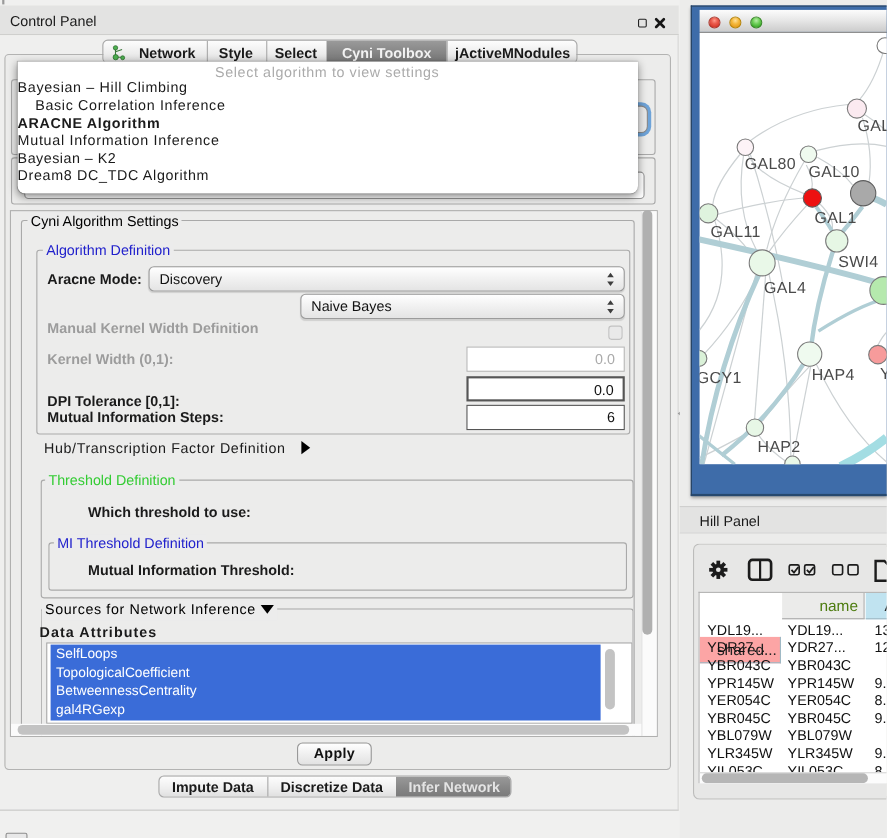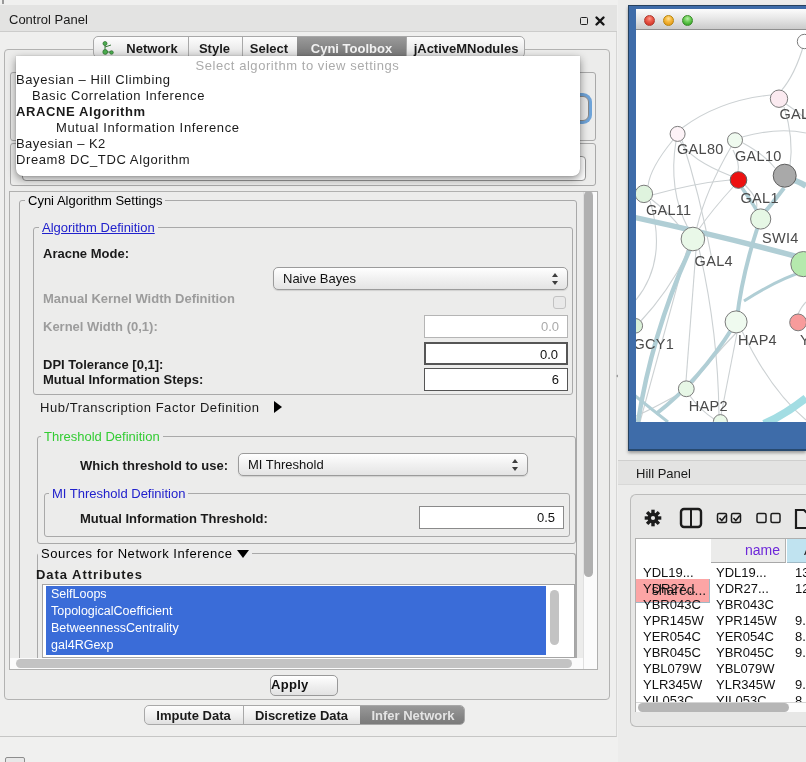--- a/index.html
+++ b/index.html
@@ -63,77 +63,76 @@
 
 <div class="abs" style="left:560px; top:96px; width:29px; height:25px; border-radius:6px; background:#e8e8e8; border:1px solid #888; box-shadow:0 0 0 3px #6ea3d8;"></div>
 
 <div class="abs" style="left:22px; top:156px; width:564px; height:25px; background:#fff; border:1px solid #979797; border-radius:4px; font-size:13px; color:#222; line-height:23px; padding-left:8px;">gal4RGexp</div>
 
 <div class="abs" style="left:15.5px; top:56px; width:564px; height:120px; background:#ffffff; border-radius:0 0 7px 7px; box-shadow:0 3px 8px rgba(0,0,0,0.45), 0 0 1px rgba(0,0,0,0.35);"></div>
 <div class="lbl" style="left:16px; top:58px; width:563px; text-align:center; color:#ababab; letter-spacing:0.55px;">Select algorithm to view settings</div>
 <div class="lbl" style="left:16px; top:72px; letter-spacing:0.6px;">Bayesian – Hill Climbing</div>
 <div class="lbl" style="left:32px; top:88px; letter-spacing:0.6px;">Basic Correlation Inference</div>
 <div class="lbl b" style="left:16px; top:104px; letter-spacing:0.6px;">ARACNE Algorithm</div>
-<div class="lbl" style="left:16px; top:120px; letter-spacing:0.65px;padding-left:40px;">Mutual Information Inference</div>
+<div class="lbl" style="left:16px; top:120px; letter-spacing:0.65px;">Mutual Information Inference</div>
 <div class="lbl" style="left:16px; top:136px; letter-spacing:0.45px;">Bayesian – K2</div>
 <div class="lbl" style="left:16px; top:152px; letter-spacing:0.6px;">Dream8 DC_TDC Algorithm</div>
 
 <div id="scrollpane" class="abs" style="left:9px; top:191px; width:589px; height:479px; background:#ececeb; border:1px solid #b0b0af; overflow:hidden;">
 
   <div class="fs" style="left:9px; top:8px; width:558px; height:478px;"></div>
   <div class="fslbl" style="left:15px; top:1px;">Cyni Algorithm Settings</div>
 
   <div class="fs" style="left:23px; top:35px; width:540px; height:168px;"></div>
-  <div class="fslbl" style="left:29px; top:28px; color:#2121cc;text-decoration:underline;">Algorithm Definition</div>
+  <div class="fslbl" style="left:29px; top:28px; color:#2121cc;">Algorithm Definition</div>
 
   <div class="lbl b" style="left:33px; top:54px;">Aracne Mode:</div>
+  <div class="combo" style="left:125px; top:50px; width:432.5px;">Discovery<span class="spin"></span></div>
   <div class="combo" style="left:263px; top:75px; width:294.5px;">Naive Bayes<span class="spin"></span></div>
   <div class="lbl b" style="left:33px; top:99px; color:#9c9c9c;">Manual Kernel Width Definition</div>
   <div class="abs" style="left:543px; top:104px; width:13px; height:13px; border:1px solid #c2c2c2; border-radius:3px; background:#e9e9e9;"></div>
   <div class="lbl b" style="left:33px; top:127px; color:#9c9c9c;">Kernel Width (0,1):</div>
   <div class="tfield" style="left:414px; top:123px; width:144px; border:1px solid #b5b5b5; color:#aaa;">0.0</div>
   <div class="lbl b" style="left:33px; top:154px;margin-top:11px;">DPI Tolerance [0,1]:</div>
   <div class="tfield" style="left:414px; top:150px; width:144px; border:2px solid #565656; color:#111;">0.0</div>
   <div class="lbl b" style="left:33px; top:180px;">Mutual Information Steps:</div>
   <div class="tfield" style="left:414px; top:176px; width:144px; border:1px solid #555; color:#111;">6</div>
 
   <div class="lbl" style="left:30px; top:208px; letter-spacing:0.55px;">Hub/Transcription Factor Definition</div>
   <div class="abs" style="left:264px; top:209px; width:0; height:0; border:6px solid transparent; border-left:8px solid #000;"></div>
 
   <div class="fs" style="left:27px; top:244px; width:539px; height:108px;"></div>
   <div class="fslbl" style="left:31px; top:237px; color:#33cc33;">Threshold Definition</div>
 
   <div class="lbl b" style="left:70px; top:266px;">Which threshold to use:</div>
-  <div class="combo" style="left:228px; top:261px; width:290px;">MI Threshold<span class="spin"></span></div>
 
   <div class="fs" style="left:34px; top:301px; width:526px; height:44px;"></div>
   <div class="fslbl" style="left:39px; top:294px; color:#2121cc;">MI Threshold Definition</div>
   <div class="lbl b" style="left:42px; top:319px;margin-left:28px;">Mutual Information Threshold:</div>
-  <div class="tfield" style="left:409px; top:314px; width:145px; border:1px solid #8a8a8a; color:#111;">0.5</div>
 
   <div class="fs" style="left:27px; top:361px; width:539px; height:118px; border-bottom:none;"></div>
   <div class="fslbl" style="left:28px; top:354px; letter-spacing:0.55px;">Sources for Network Inference <span style="display:inline-block; width:0; height:0; border:6px solid transparent; border-top:8px solid #000; vertical-align:-6px;"></span></div>
   <div class="lbl b" style="left:26px; top:375px; letter-spacing:0.95px;">Data Attributes</div>
 
   <div class="abs" style="left:32px; top:392px; width:533px; height:74px; background:#fff; border:1px solid #a5a5a5;"></div>
   <div class="abs" style="left:36px; top:394px; width:500px; height:69px; background:#3a6cd8;"></div>
   <div class="lbl" style="left:41px; top:395px; font-size:12.5px; color:#fff;">SelfLoops</div>
   <div class="lbl" style="left:41px; top:412px; font-size:12.5px; color:#fff;">TopologicalCoefficient</div>
   <div class="lbl" style="left:41px; top:429px; font-size:12.5px; color:#fff;">BetweennessCentrality</div>
   <div class="lbl" style="left:41px; top:446px; font-size:12.5px; color:#fff;">gal4RGexp</div>
   <div class="abs" style="left:540px; top:398px; width:9px; height:55px; background:#c3c3c3; border-radius:5px;"></div>
 </div>
 
 <div class="abs" style="left:583px; top:192px; width:14px; height:477px; background:#fbfbfb; border-left:1px solid #e0e0e0;"></div>
 <div class="abs" style="left:583.5px; top:191px; width:9.5px; height:386px; background:#b0b0b0; border-radius:5px;"></div>
 
 <div class="abs" style="left:10px; top:658px; width:573px; height:11px; background:#fbfbfb;"></div>
 <div class="abs" style="left:16px; top:659px; width:556px; height:9px; background:#c3c3c3; border-radius:5px;"></div>
 
-<div class="abs" style="left:270px; top:675px; width:68px; height:21px; border:1px solid #999; border-radius:5px; background:linear-gradient(#ffffff,#eeeeee 55%,#e2e2e2); font-size:13px; font-weight:bold; color:#111; line-height:18px; letter-spacing:0.3px;">Apply</div>
+<div class="abs" style="left:270px; top:675px; width:68px; height:21px; border:1px solid #999; border-radius:5px; background:linear-gradient(#ffffff,#eeeeee 55%,#e2e2e2); font-size:13px; font-weight:bold; color:#111; text-align:center; line-height:18px; letter-spacing:0.3px;">Apply</div>
 
 <div class="abs" style="left:143.5px; top:705px; width:321.5px; height:20px; border:1px solid #a8a8a8; border-radius:5px; background:linear-gradient(#fdfdfd,#eeeeee 60%,#e0e0e0); overflow:hidden;">
   <div class="abs" style="left:98.5px; top:0; width:1px; height:20px; background:#a8a8a8;"></div>
   <div class="abs" style="left:215.5px; top:0; width:106px; height:20px; background:linear-gradient(#999999,#858585 55%,#787878);"></div>
   <div class="lbl" style="left:0px; top:2px; width:98px; text-align:center; font-weight:bold;">Impute Data</div>
   <div class="lbl" style="left:99px; top:2px; width:116px; text-align:center; font-weight:bold;">Discretize Data</div>
   <div class="lbl" style="left:216px; top:2px; width:105px; text-align:center; font-weight:bold; color:#e4e4e4;">Infer Network</div>
 </div>
 
 <div class="abs" style="left:5px; top:757px; width:20px; height:10px; border:1px solid #8d8d8d; background:#e8e8e8; border-radius:2px;"></div>
@@ -255,21 +254,21 @@
     <rect x="121" y="9.5" width="9" height="9" rx="1.5"></rect>
     <rect x="135" y="9.5" width="9" height="9" rx="1.5"></rect>
     <path d="M83.5 14 l2.3 2.5 l4 -5" stroke-width="1.6"></path>
     <path d="M97.5 14 l2.3 2.5 l4 -5" stroke-width="1.6"></path>
   </g>
   <path d="M160 6 h8 l4 4 v14 h-12 z" fill="none" stroke="#1c1c1c" stroke-width="2.2"></path>
 </svg>
 
 <div class="abs" style="left:635px; top:538px; width:171px; height:174px; background:#fff; border-left:1px solid #b0b0af; border-top:1px solid #b0b0af; overflow:hidden; font-size:14px;">
   <div class="abs" style="left:0; top:0; width:74px; height:24px; background:#fca5a5; border-right:1px solid #9fb9c5; border-bottom:1px solid #9fb9c5; text-align:center; line-height:23px; color:#222; padding-left:13px;margin-top:40px;">shared...</div>
-  <div class="abs" style="left:75px; top:0; width:75px; height:24px; background:#ebebea; border-right:1px solid #b2b2b1; border-bottom:1px solid #a8a8a8; text-align:center; line-height:23px; color:#6d28d9; padding-left:29px;">name</div>
+  <div class="abs" style="left:75px; top:0; width:75px; height:24px; background:#ebebea; border-right:1px solid #b2b2b1; border-bottom:1px solid #a8a8a8; text-align:center; line-height:23px; color:#4d7c0f; padding-left:29px;">name</div>
   <div class="abs" style="left:151px; top:0; width:20px; height:24px; background:#c0e3f0; border-bottom:1px solid #9fb9c5; padding-left:17px; line-height:23px; color:#222;">A</div>
   <div class="lbl" style="left:7px; top:26px; color:#111;">YDL19...</div>
     <div class="lbl" style="left:80px; top:26px; color:#111;">YDL19...</div>
     <div class="lbl" style="left:159px; top:26px; color:#111;">13</div>
   <div class="lbl" style="left:7px; top:42px; color:#111;">YDR27...</div>
     <div class="lbl" style="left:80px; top:42px; color:#111;">YDR27...</div>
     <div class="lbl" style="left:159px; top:42px; color:#111;">12</div>
   <div class="lbl" style="left:7px; top:58px; color:#111;">YBR043C</div>
     <div class="lbl" style="left:80px; top:58px; color:#111;">YBR043C</div>
   <div class="lbl" style="left:7px; top:74px; color:#111;">YPR145W</div>

